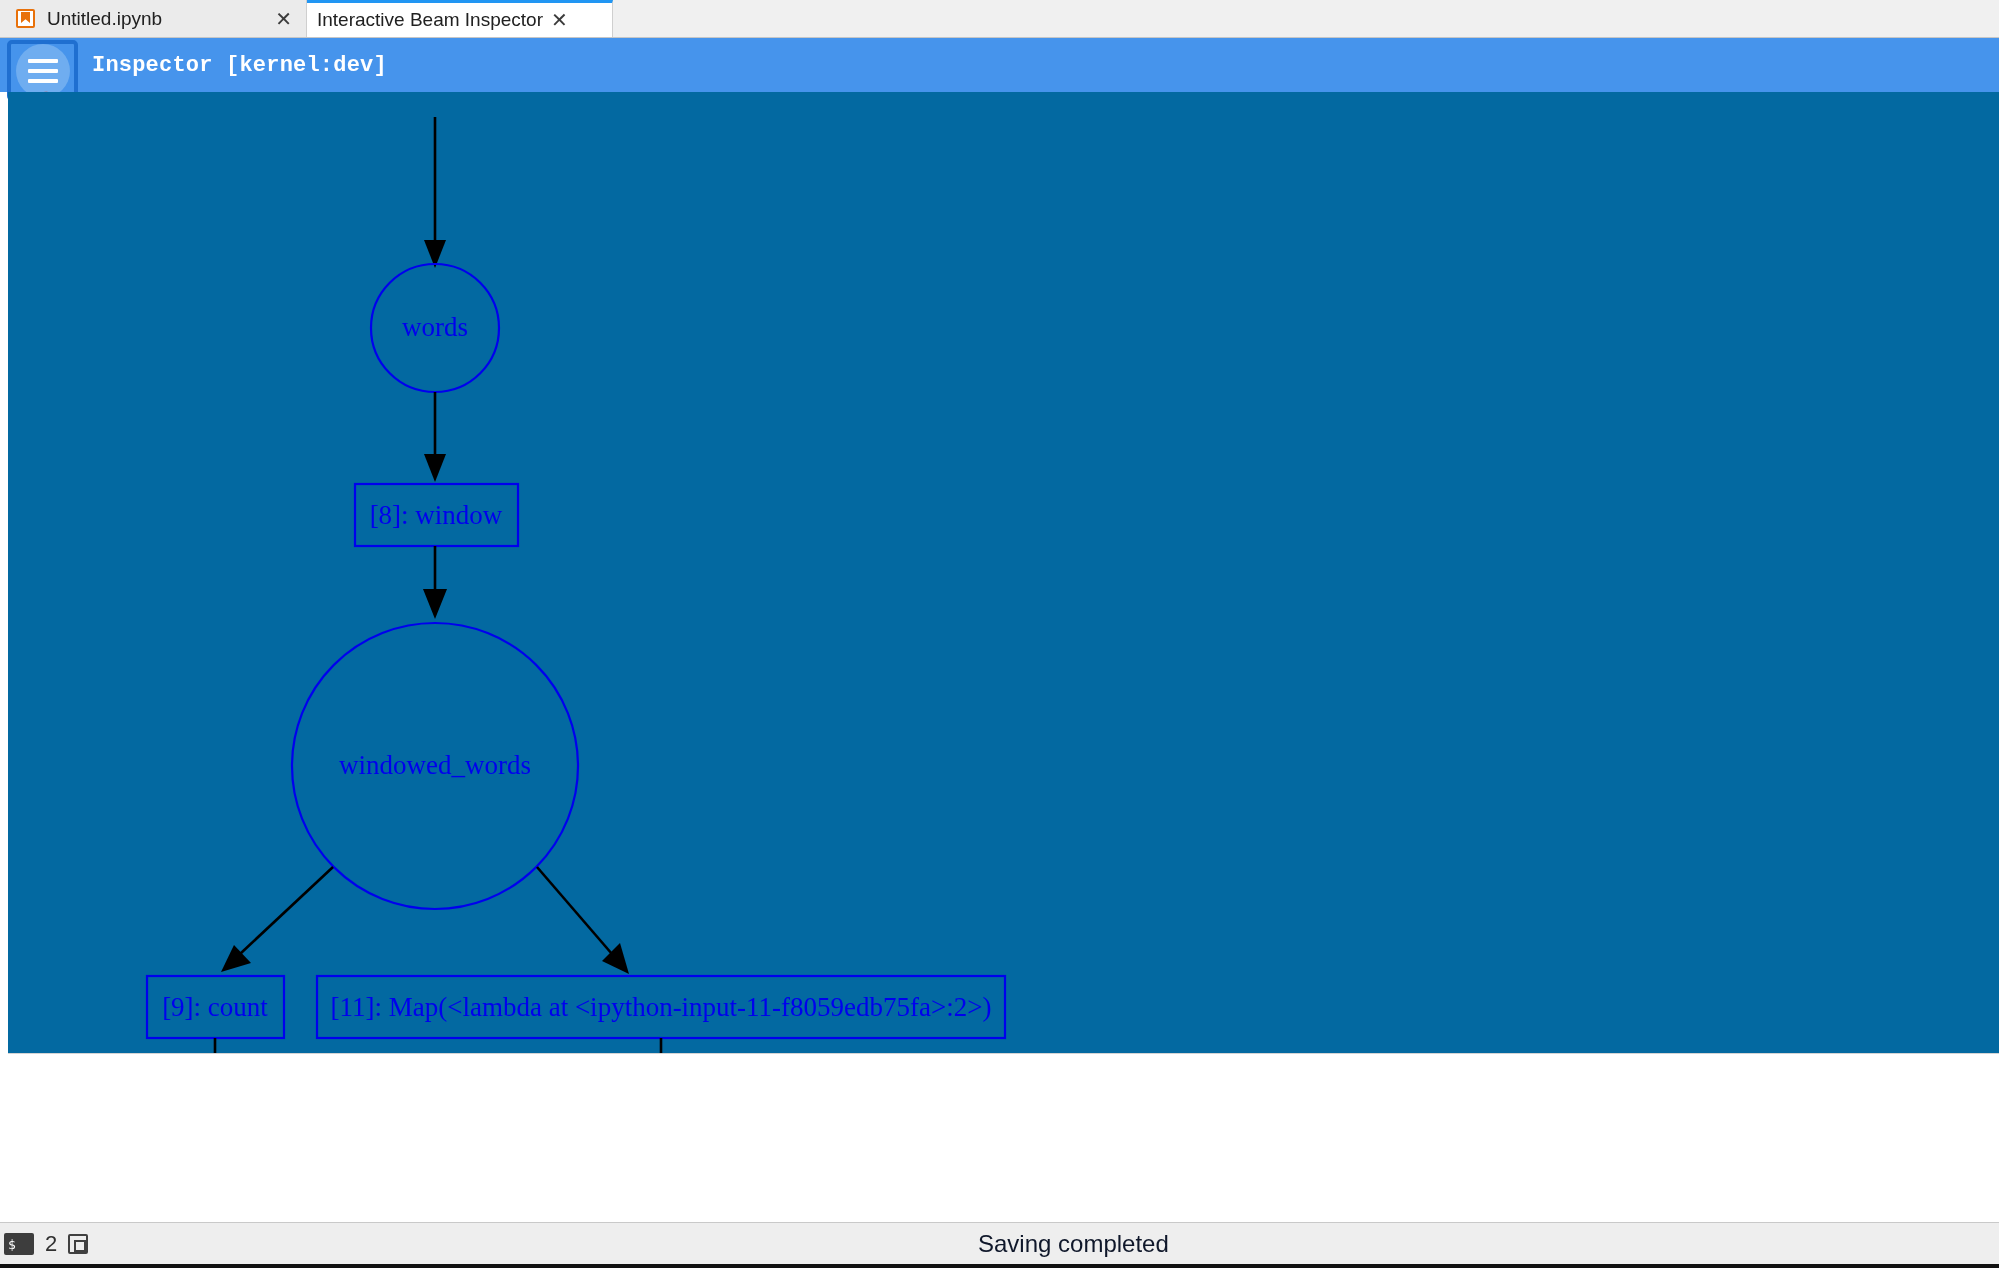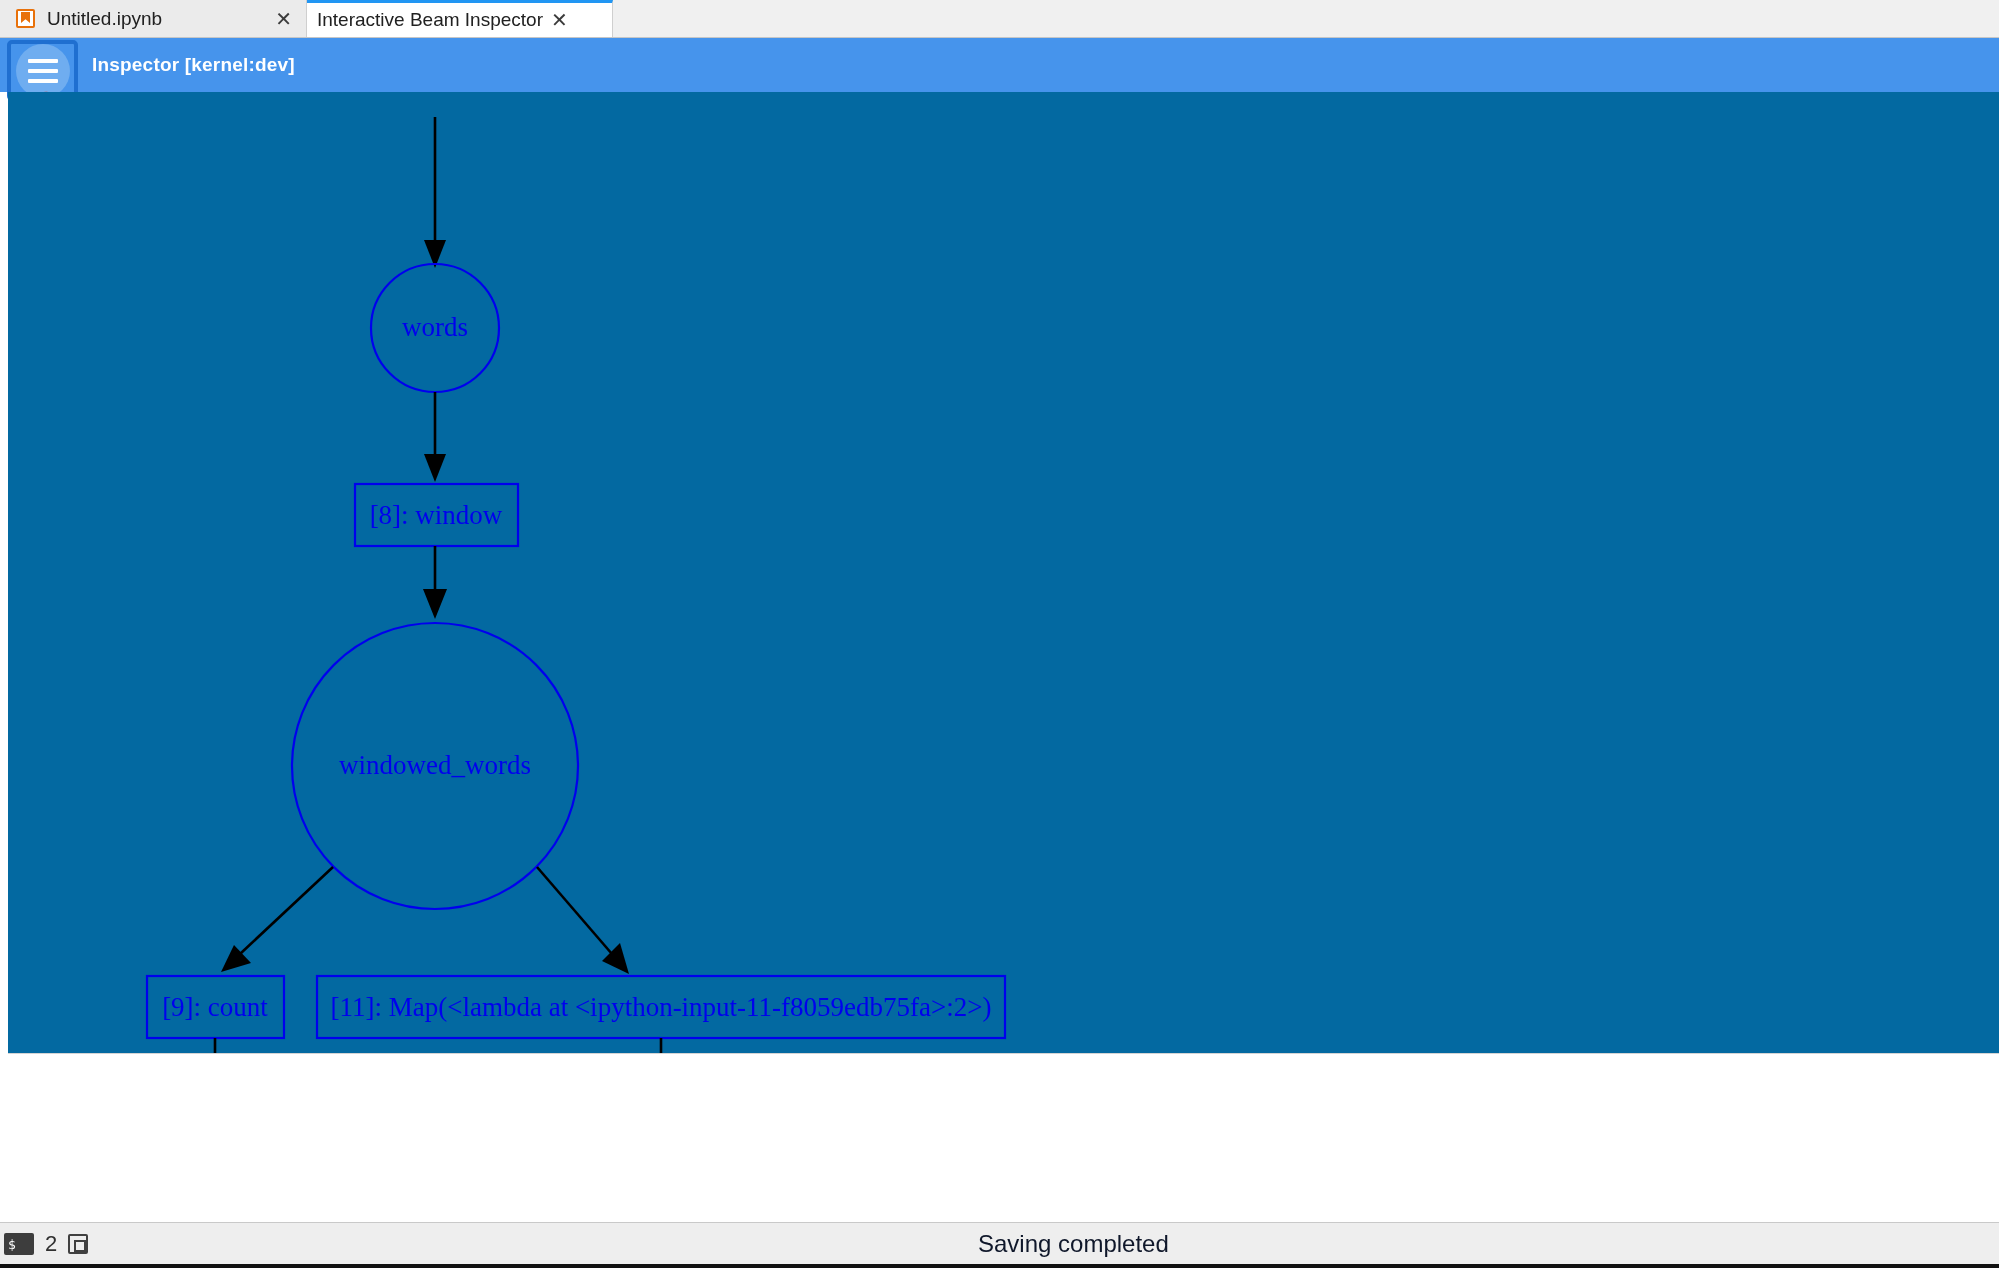--- a/index.html
+++ b/index.html
@@ -87,24 +87,25 @@
     align-items: center; justify-content: center;
     gap: 6px;
   }
   .hamburger .bar {
     width: 30px; height: 4px; background: #ffffff; border-radius: 1px;
   }
   .header-title {
     position: absolute; left: 92px; top: 50%;
     transform: translateY(-50%);
     color: #ffffff;
-    font-size: 19px;
+    font-size: 22px;
     font-weight: bold;
     letter-spacing: 0.2px;
     white-space: nowrap;
+    font-family: Liberation Mono, monospace;
   }
 
   
   .annot-svg {
     position: absolute; left: 30px; top: 90px;
     width: 140px; height: 90px;
     pointer-events: none;
   }
   .annot-label {
     position: absolute; left: 60px; top: 186px;

